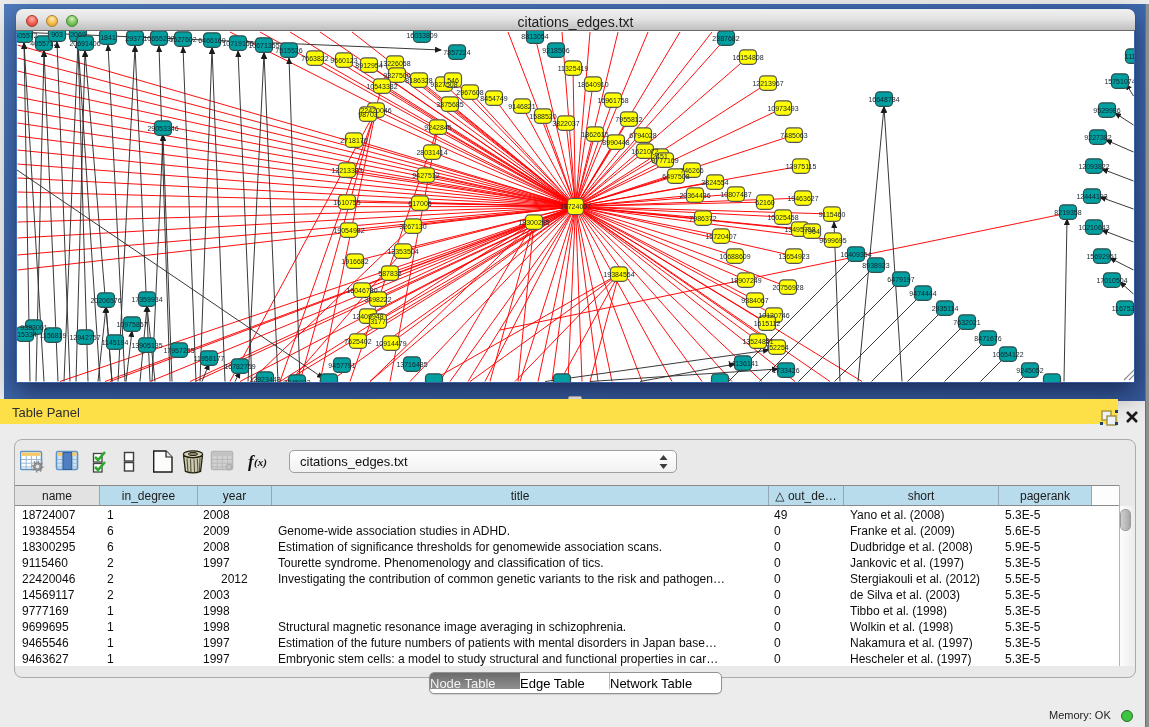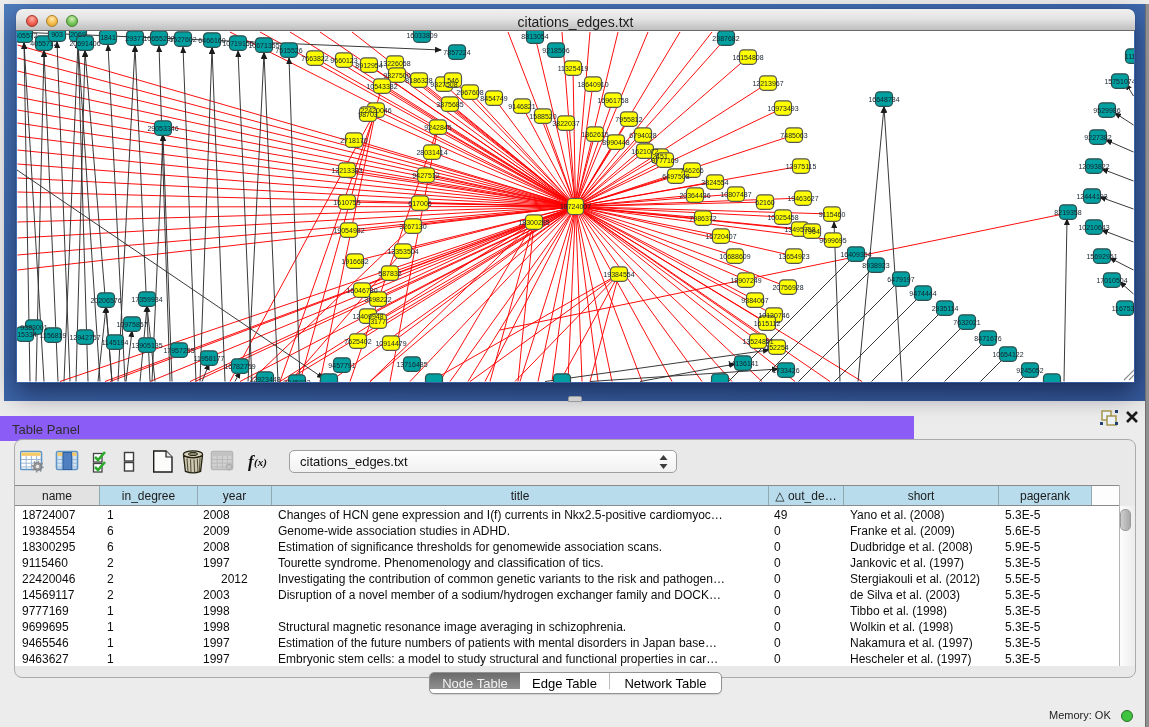--- a/index.html
+++ b/index.html
@@ -5,31 +5,31 @@
 html,body{width:1149px;height:727px;font-family:"Liberation Sans",sans-serif;background:#ececec;overflow:hidden;position:relative}
 div,span{position:absolute}
 #bluezone{left:4px;top:4px;width:1142px;height:397px;background:linear-gradient(165deg,#4e7cbc 0%,#3e69ad 40%,#35599a 100%)}
 #rightstrip{left:1145px;top:4px;width:4px;height:723px;background:#8f8f8f;border-left:1px solid #6e6e6e}
 #macwin{left:16px;top:9px;width:1119px;height:374px;border-radius:7px 7px 0 0;box-shadow:0 10px 26px rgba(0,0,25,.5),0 0 1px rgba(0,0,0,.6)}
 #titlebar{left:0;top:0;width:100%;height:22px;border-radius:7px 7px 0 0;background:linear-gradient(#f0f0f0,#e4e4e4 45%,#d2d2d2 72%,#bfbfbf);border-bottom:1px solid #6a6a6a}
 .tl{top:6px;width:12px;height:12px;border-radius:50%}
 #wtitle{top:5px;left:0;width:100%;text-align:center;font-size:14px;color:#1c1c1c}
 #canvas{left:1px;top:22px;width:1117px;height:351px;background:#fff;overflow:hidden}
 #net text{font-family:"Liberation Sans",sans-serif}
-#tpanel{left:0;top:416px;width:914px;height:25px;background:#8b5cf6}
+#tpanel{left:0;top:399px;width:1118px;height:25px;background:#fde047}
 #tpanel span{left:12px;top:6px;font-size:13px;color:#2e2e2e}
 #container{left:14px;top:439px;width:1122px;height:239px;background:#e9e9e9;border:1px solid #ababab;border-radius:8px}
 #dropdown{left:289px;top:450px;width:388px;height:23px;background:linear-gradient(#fff,#f1f1f1);border:1px solid #9f9f9f;border-radius:5px;font-size:13px;color:#111;padding:3px 0 0 10px}
 #thead{left:15px;top:485px;width:1104px;height:21px;background:#701a75;border-top:1px solid #8a8a8a;border-bottom:1px solid #8a8a8a;font-size:12px;color:#1b1b1b}
 #thead div{top:0;text-align:center;border-right:1px solid #92a8b5;height:19px;padding-top:3px;background:#b9dcec}
 #twhite{left:15px;top:506px;width:1104px;height:160px;background:#fff}
 .trow{left:0;width:1149px;height:16px;font-size:12px;color:#0d0d0d;white-space:nowrap}
 .trow span{top:1px;overflow:hidden}
 #tabs{left:429px;top:672px;width:293px;height:22px;border:1px solid #929292;border-radius:5px;background:#fff;font-size:13px;overflow:hidden;box-shadow:0 1px 1px rgba(0,0,0,.12)}
-#tabs div{position:absolute;text-align:center;padding-top:3px;height:16px;top:0}
+#tabs div{position:absolute;text-align:left;padding-top:3px;height:16px;top:0}
 #memory{left:1049px;top:709px;font-size:11px;color:#1d1d1d}
 #memdot{left:1121px;top:710px;width:12px;height:12px;border-radius:50%;background:#3ec43e;border:1.5px solid #2b6d2b}
 </style></head>
 <body>
 <div id="bluezone"></div>
 <div id="macwin">
   <div id="titlebar">
     <div class="tl" style="left:10px;background:radial-gradient(circle at 50% 30%,#ffb0a8,#ee5f51 55%,#ca3a2d);border:1px solid #a8352a"></div>
     <div class="tl" style="left:30px;background:radial-gradient(circle at 50% 30%,#ffe9b0,#f3ba48 55%,#d29a35);border:1px solid #ad8028"></div>
     <div class="tl" style="left:50px;background:radial-gradient(circle at 50% 30%,#d2f0b4,#74c45a 55%,#54a13c);border:1px solid #47862f"></div>
@@ -604,21 +604,20 @@
  <div style="left:984px;width:93px">pagerank</div>
  <div style="left:1077px;width:27px;background:#fdfdfd;border-right:none"></div>
 </div>
 <div id="twhite"></div>
 <div style="left:1119px;top:485px;width:1px;height:181px;background:#b5b5b5"></div>
 <div style="left:1120px;top:506px;width:15px;height:160px;background:linear-gradient(90deg,#fdfdfd,#ececec)"></div>
 <div class="trow" style="top:507px">
     <span style="left:22px">18724007</span>
     <span style="left:107px">1</span>
     <span style="left:203px">2008</span>
-    <span style="left:278px;width:488px">Changes of HCN gene expression and I(f) currents in Nkx2.5-positive cardiomyoc…</span>
     <span style="left:774px">49</span>
     <span style="left:850px;width:147px">Yano et al. (2008)</span>
     <span style="left:1005px">5.3E-5</span>
   </div>
 <div class="trow" style="top:523px">
     <span style="left:22px">19384554</span>
     <span style="left:107px">6</span>
     <span style="left:203px">2009</span>
     <span style="left:278px;width:488px">Genome-wide association studies in ADHD.</span>
     <span style="left:774px">0</span>
@@ -649,21 +648,20 @@
     <span style="left:221px">2012</span>
     <span style="left:278px;width:488px">Investigating the contribution of common genetic variants to the risk and pathogen…</span>
     <span style="left:774px">0</span>
     <span style="left:850px;width:147px">Stergiakouli et al. (2012)</span>
     <span style="left:1005px">5.5E-5</span>
   </div>
 <div class="trow" style="top:587px">
     <span style="left:22px">14569117</span>
     <span style="left:107px">2</span>
     <span style="left:203px">2003</span>
-    <span style="left:278px;width:488px">Disruption of a novel member of a sodium/hydrogen exchanger family and DOCK…</span>
     <span style="left:774px">0</span>
     <span style="left:850px;width:147px">de Silva et al. (2003)</span>
     <span style="left:1005px">5.3E-5</span>
   </div>
 <div class="trow" style="top:603px">
     <span style="left:22px">9777169</span>
     <span style="left:107px">1</span>
     <span style="left:203px">1998</span>
     <span style="left:774px">0</span>
     <span style="left:850px;width:147px">Tibbo et al. (1998)</span>

